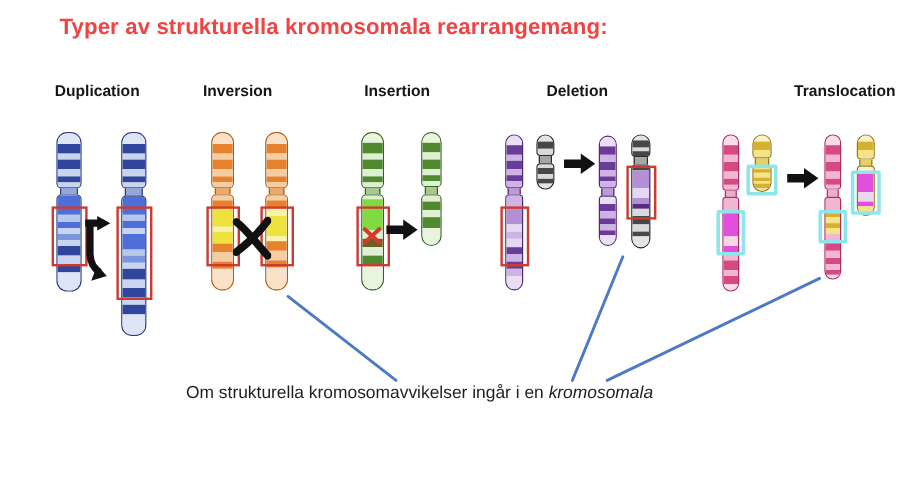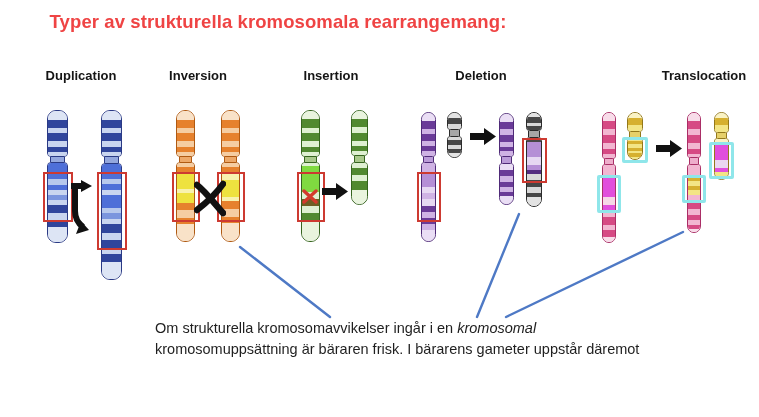--- a/index.html
+++ b/index.html
@@ -369,16 +369,16 @@
       <svg width="16" height="15" viewBox="0 0 16 15" class="arrow" style="left: 302px; top: 189px;">
         <path d="M2 2 L14 13 M14 2 L2 13" stroke="#d43a2c" stroke-width="3.4" stroke-linecap="round"></path>
       </svg>
     </div>
   <svg id="overlay" width="759" height="417">
       <line x1="240" y1="247" x2="330" y2="317" stroke="#4e79c5" stroke-width="2.4" stroke-linecap="round"></line>
       <line x1="519" y1="214" x2="477" y2="317" stroke="#4e79c5" stroke-width="2.4" stroke-linecap="round"></line>
       <line x1="683" y1="232" x2="506" y2="317" stroke="#4e79c5" stroke-width="2.4" stroke-linecap="round"></line>
     </svg>
   <div id="caption">
-    <span>Om strukturella kromosomavvikelser ingår i en </span><em>kromosomal</em><br>
-    <span>kromosomuppsättning är bäraren frisk. I bärarens gameter uppstår däremot</span><br>
+    <span>Om strukturella kromosomavvikelser ingår i en </span><em>kromosomala</em><br>
+    <br>
   </div>
 </div>
 
 </body></html>

